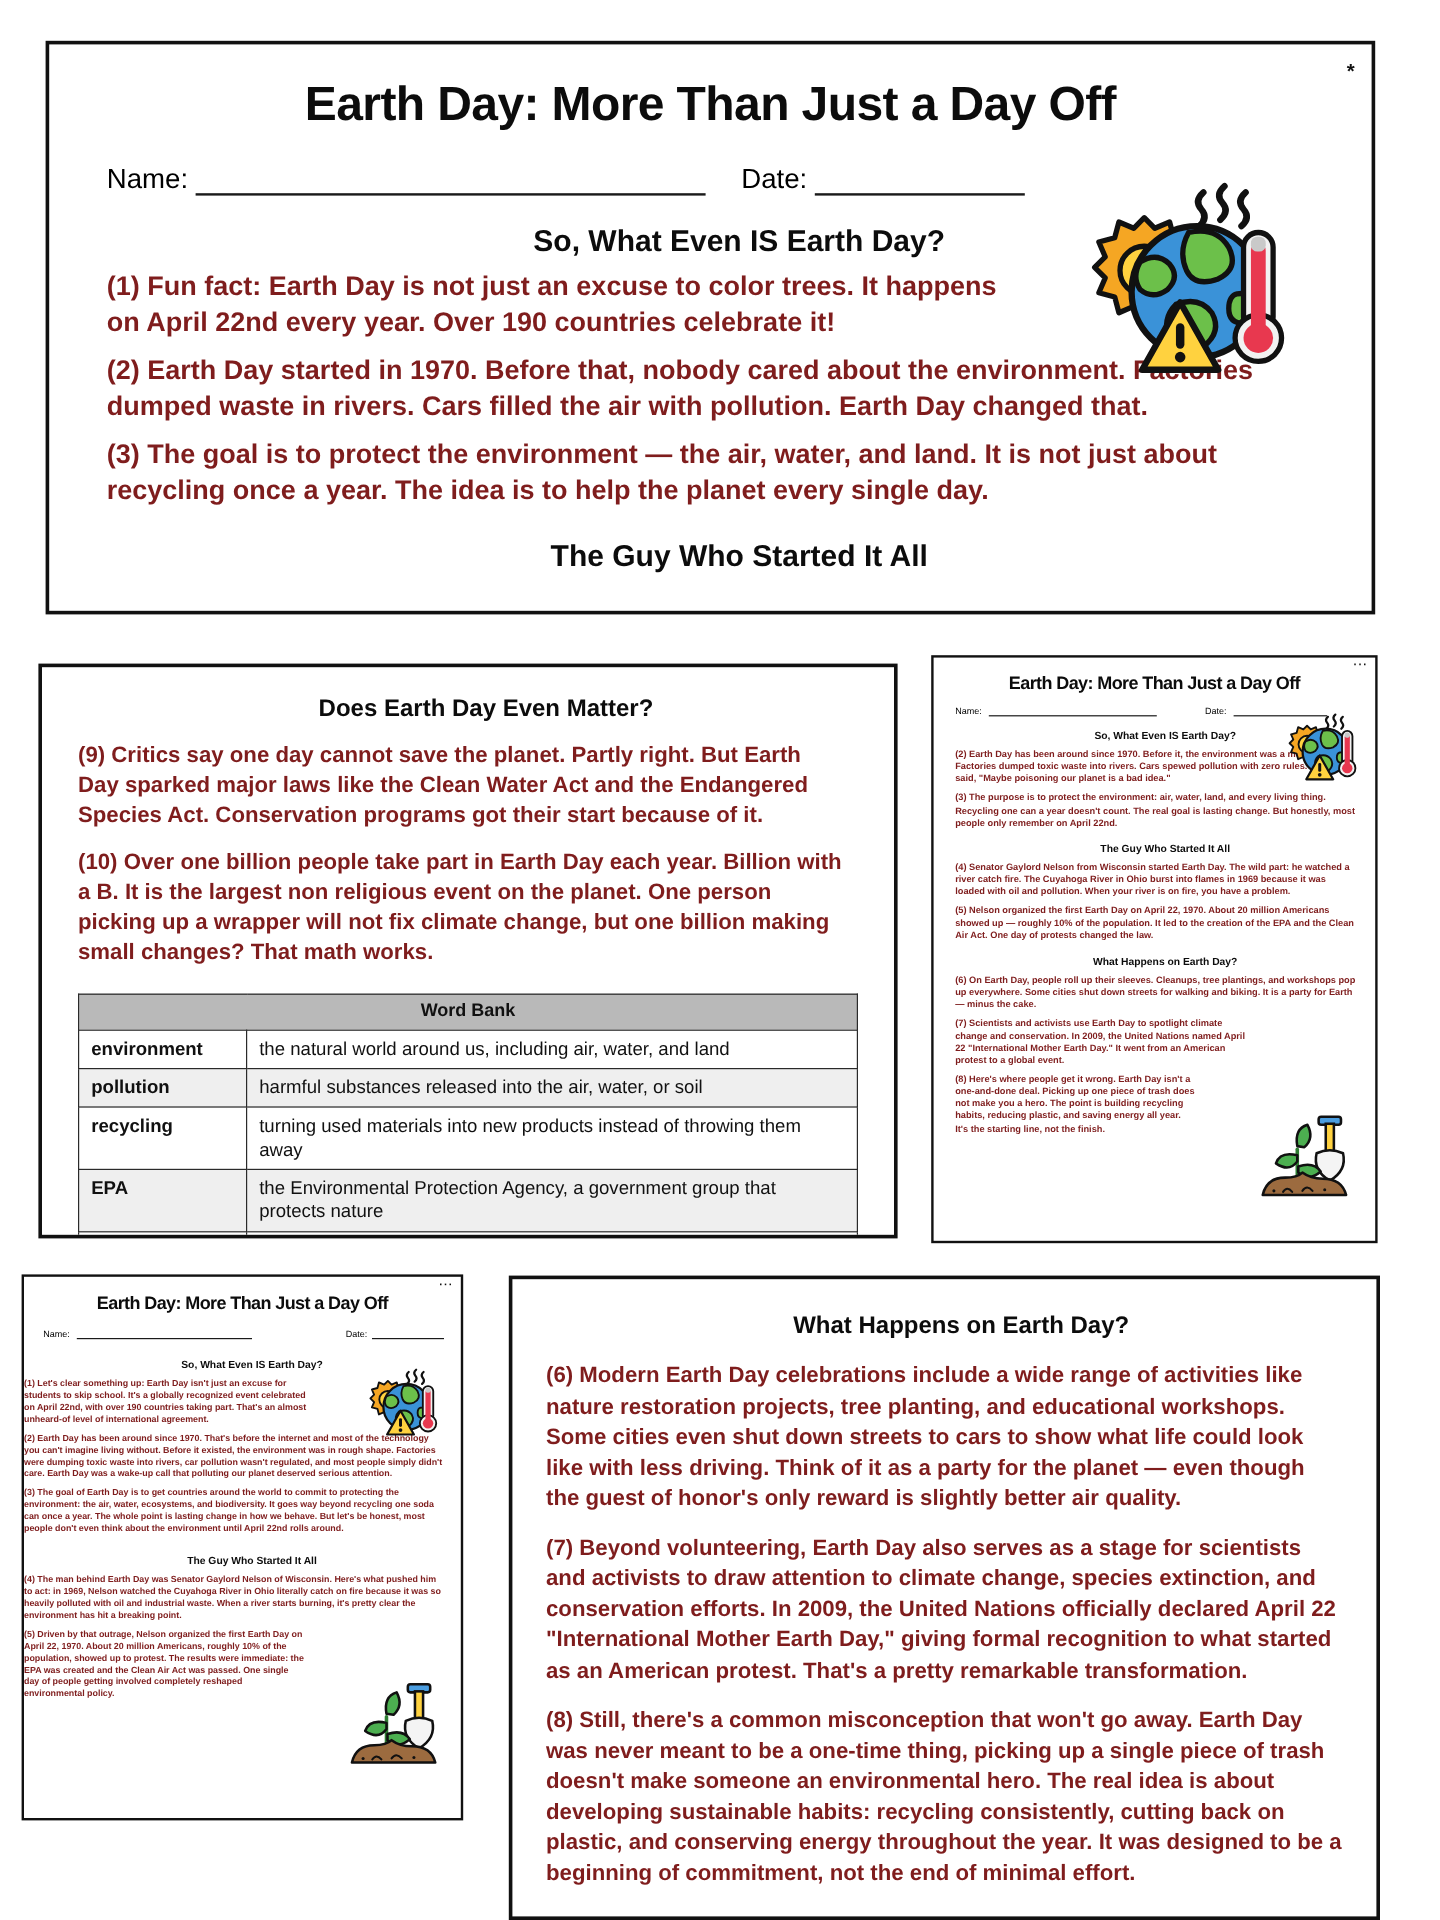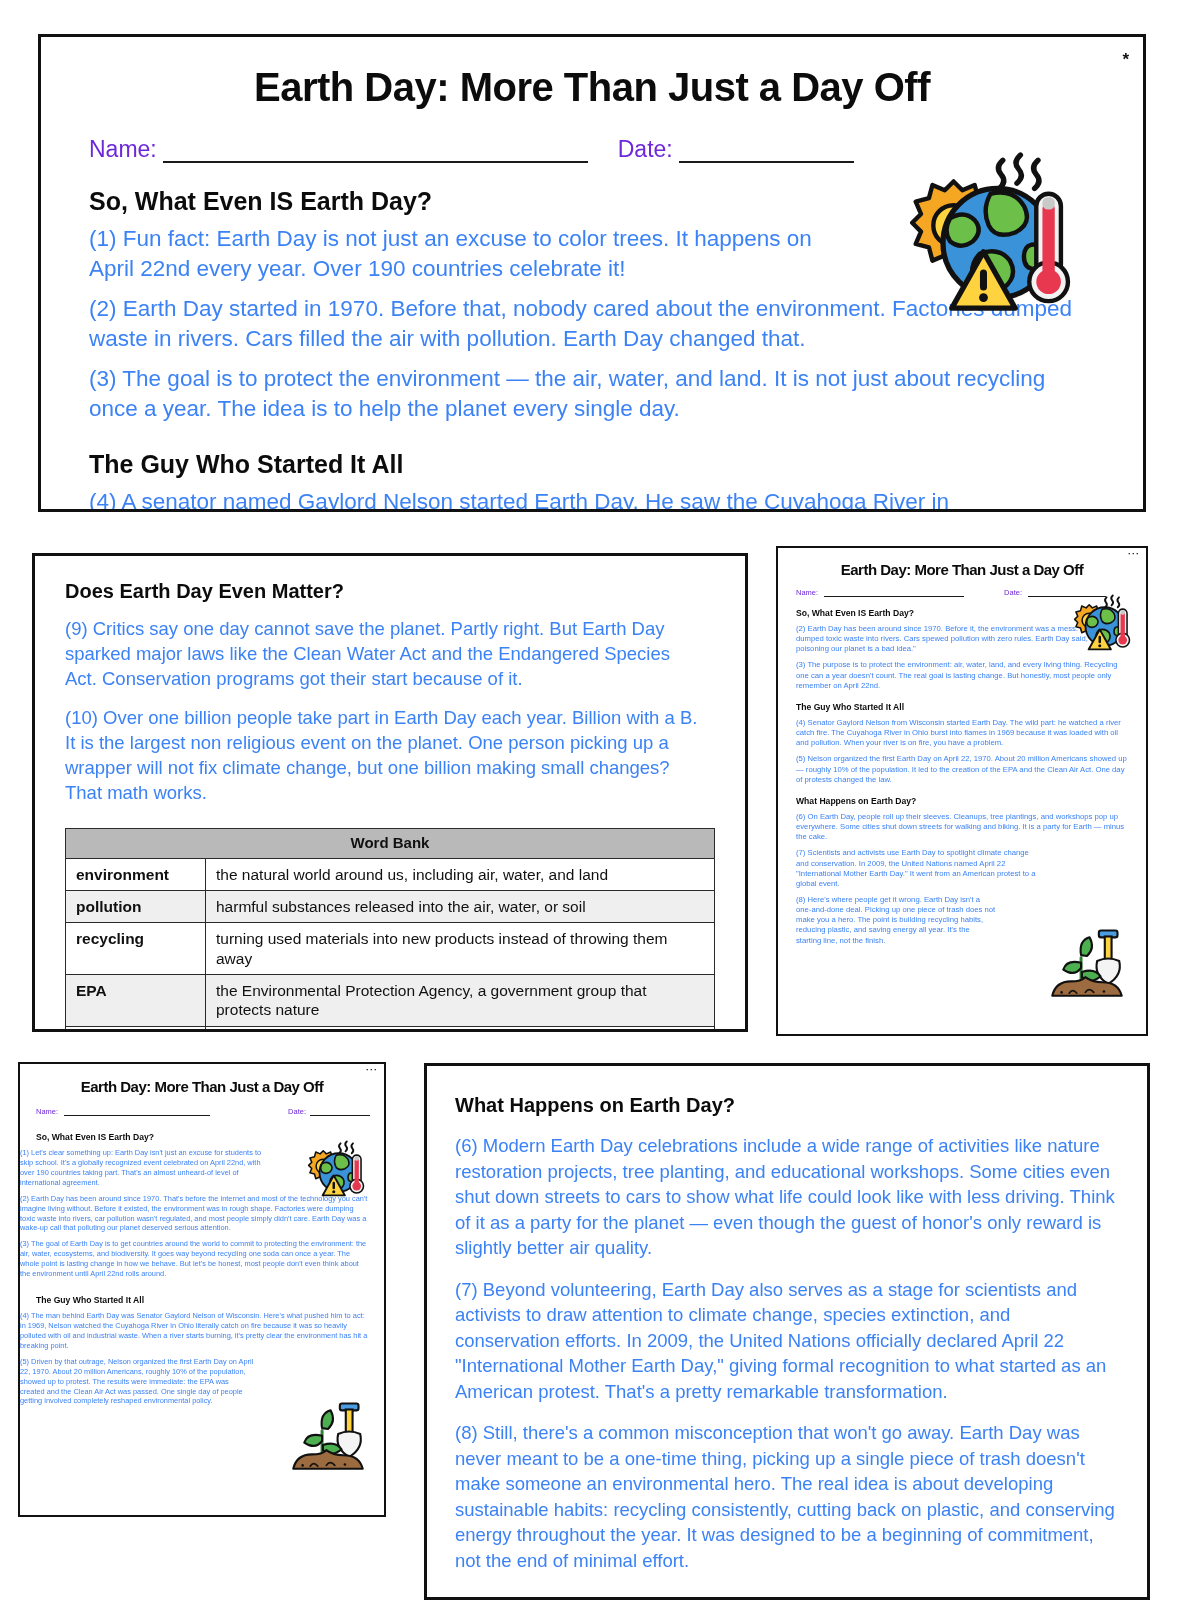--- a/index.html
+++ b/index.html
@@ -39,41 +39,42 @@
     letter-spacing:-0.5px;
     color:#0c0c0c;
   }
   #panel-top .wk-title { font-size:40px; margin:28px 20px 0; }
 
   .namedate-row {
     display:flex;
     align-items:flex-end;
     margin:26px 36px 0 48px;
     font-size:23px;
-    color:#6d28d9;
+    color:#000000;
     text-align:right;
   }
   .nd-label { white-space:nowrap; }
   .nd-line {
     border-bottom:2px solid #1a1a1a;
     height:20px;
     margin-left:6px;
   }
   #panel-top .nd-name-line { width:425px; }
   #panel-top .nd-date-wrap { margin-left:30px; display:flex; align-items:flex-end; }
   #panel-top .nd-date-line { width:175px; }
 
   .sec-head {
     font-weight:800;
     color:#0c0c0c;
+    text-align:center;
   }
   #panel-top .sec-head { font-size:25px; margin:24px 0 8px 48px; }
   #panel-top .sec-head.second { margin-top:26px; }
 
-  .para { color:#3b82f6; }
+  .para { color:#7f1d1d;font-weight:bold; }
   #panel-top .para {
     font-size:22.5px;
     line-height:1.33;
     margin:6px 60px 10px 48px;
   }
   #panel-top .para.narrow { margin-right:300px; }
 
   
   .climate-icon { position:absolute; }
   #panel-top .climate-icon { right:68px; top:108px; width:176px; height:182px; }
@@ -239,21 +240,20 @@
 
   <svg class="climate-icon">
       <use href="#sym-climate"></use>
     </svg>
 
   <div class="sec-head">So, What Even IS Earth Day?</div>
   <div class="para narrow">(1) Fun fact: Earth Day is not just an excuse to color trees. It happens on April 22nd every year. Over 190 countries celebrate it!</div>
   <div class="para">(2) Earth Day started in 1970. Before that, nobody cared about the environment. Factories dumped waste in rivers. Cars filled the air with pollution. Earth Day changed that.</div>
   <div class="para">(3) The goal is to protect the environment — the air, water, and land. It is not just about recycling once a year. The idea is to help the planet every single day.</div>
   <div class="sec-head second">The Guy Who Started It All</div>
-  <div class="para">(4) A senator named Gaylord Nelson started Earth Day. He saw the Cuyahoga River in</div>
 </div>
 
 <div class="panel" id="panel-matter">
   <div class="sec-head">Does Earth Day Even Matter?</div>
   <div class="para">(9) Critics say one day cannot save the planet. Partly right. But Earth Day sparked major laws like the Clean Water Act and the Endangered Species Act. Conservation programs got their start because of it.</div>
   <div class="para">(10) Over one billion people take part in Earth Day each year. Billion with a B. It is the largest non religious event on the planet. One person picking up a wrapper will not fix climate change, but one billion making small changes? That math works.</div>
 
   <table class="wordbank">
     <thead>
       <tr>

